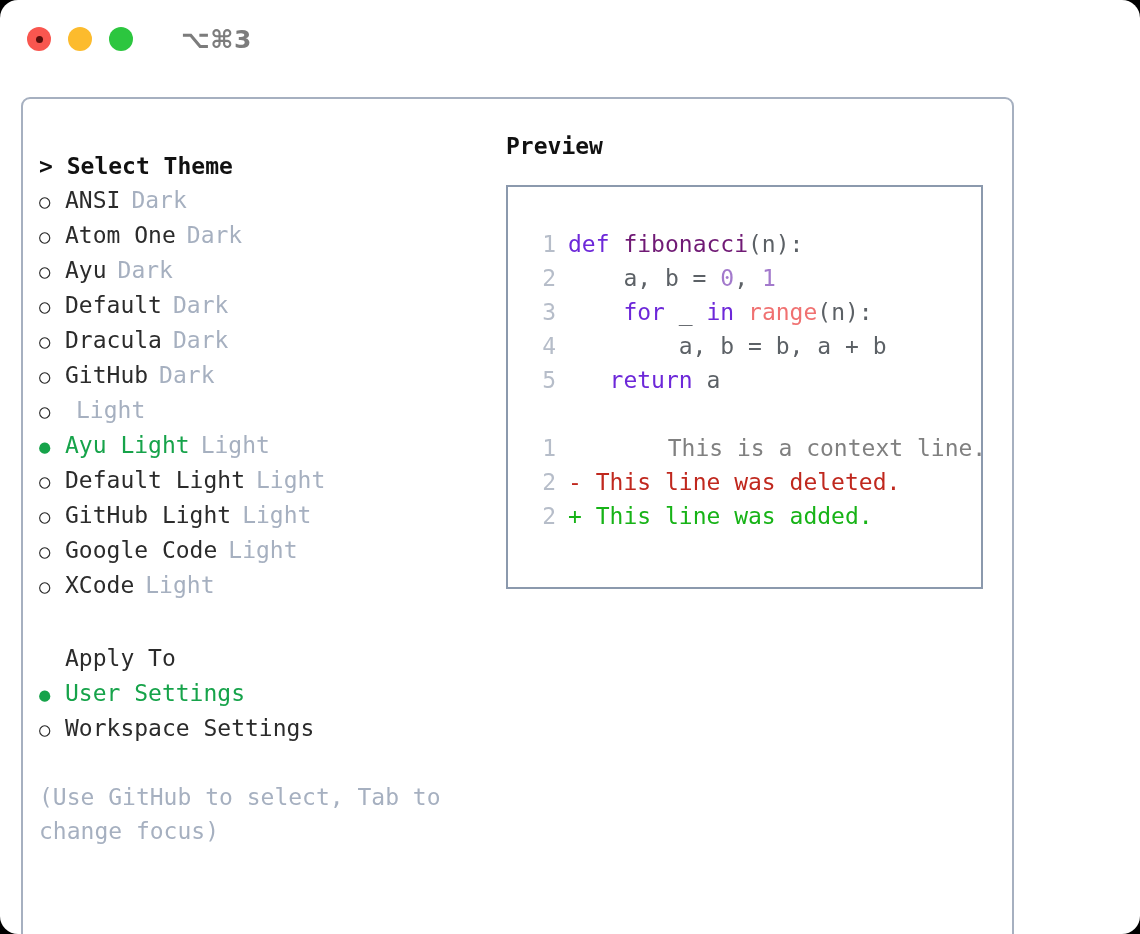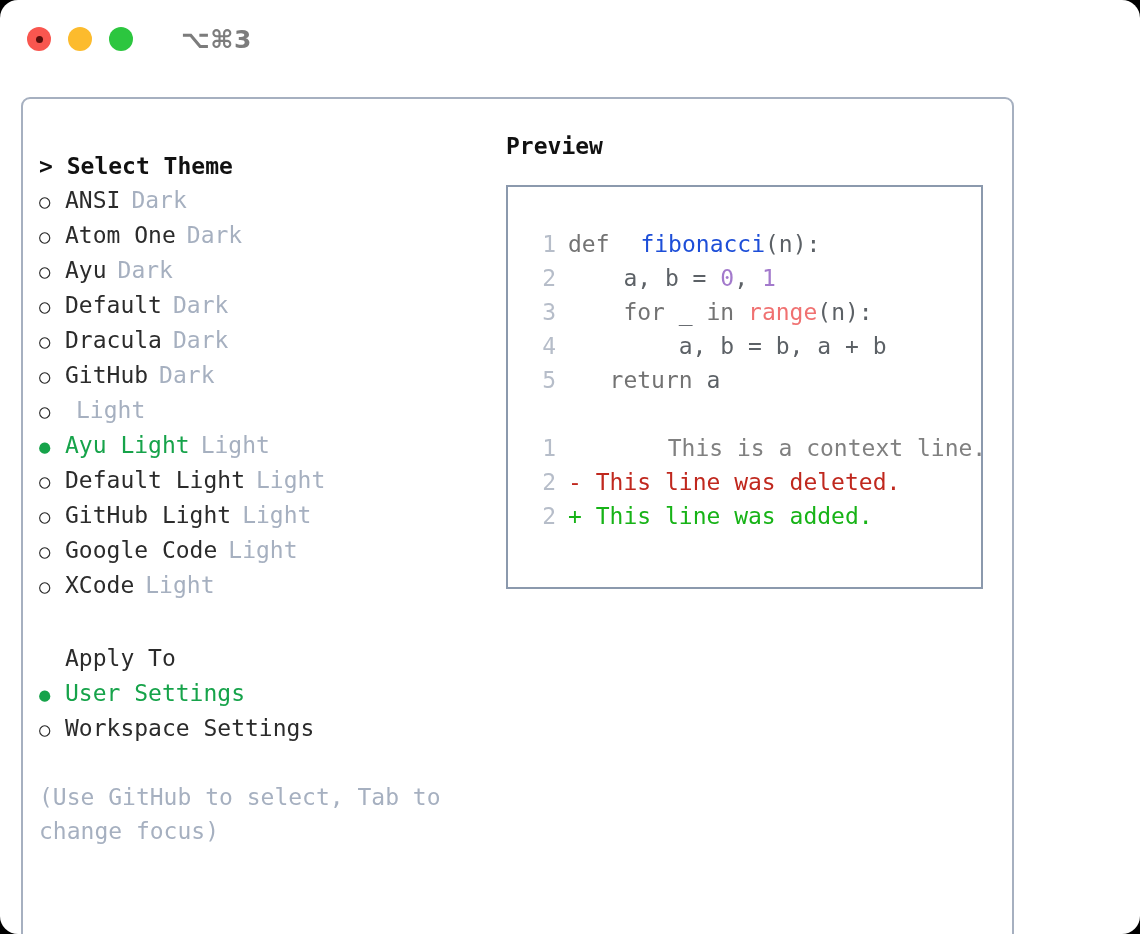--- a/index.html
+++ b/index.html
@@ -176,22 +176,22 @@
     flex: 0 0 30px;
     width: 30px;
     text-align: right;
     color: #b6bdc9;
     margin-right: 12px;
   }
 
   .code-gap { height: 34px; }
 
   
-  .t-kw   { color: #737373; }
-  .t-fn   { color: #1d4ed8; margin-left: 17px; }
+  .t-kw   { color: #6d28d9; }
+  .t-fn   { color: #701a75; }
   .t-num  { color: #a37acc; }
   .t-bi   { color: #f07171; text-align: right; }
   .t-pl   { color: #5c6166; }
   .t-ctx  { color: #808080; margin-left: 36px; }
   .t-del  { color: #c0281e; }
   .t-add  { color: #17b317; }
 </style>
 </head>
 <body>
 

